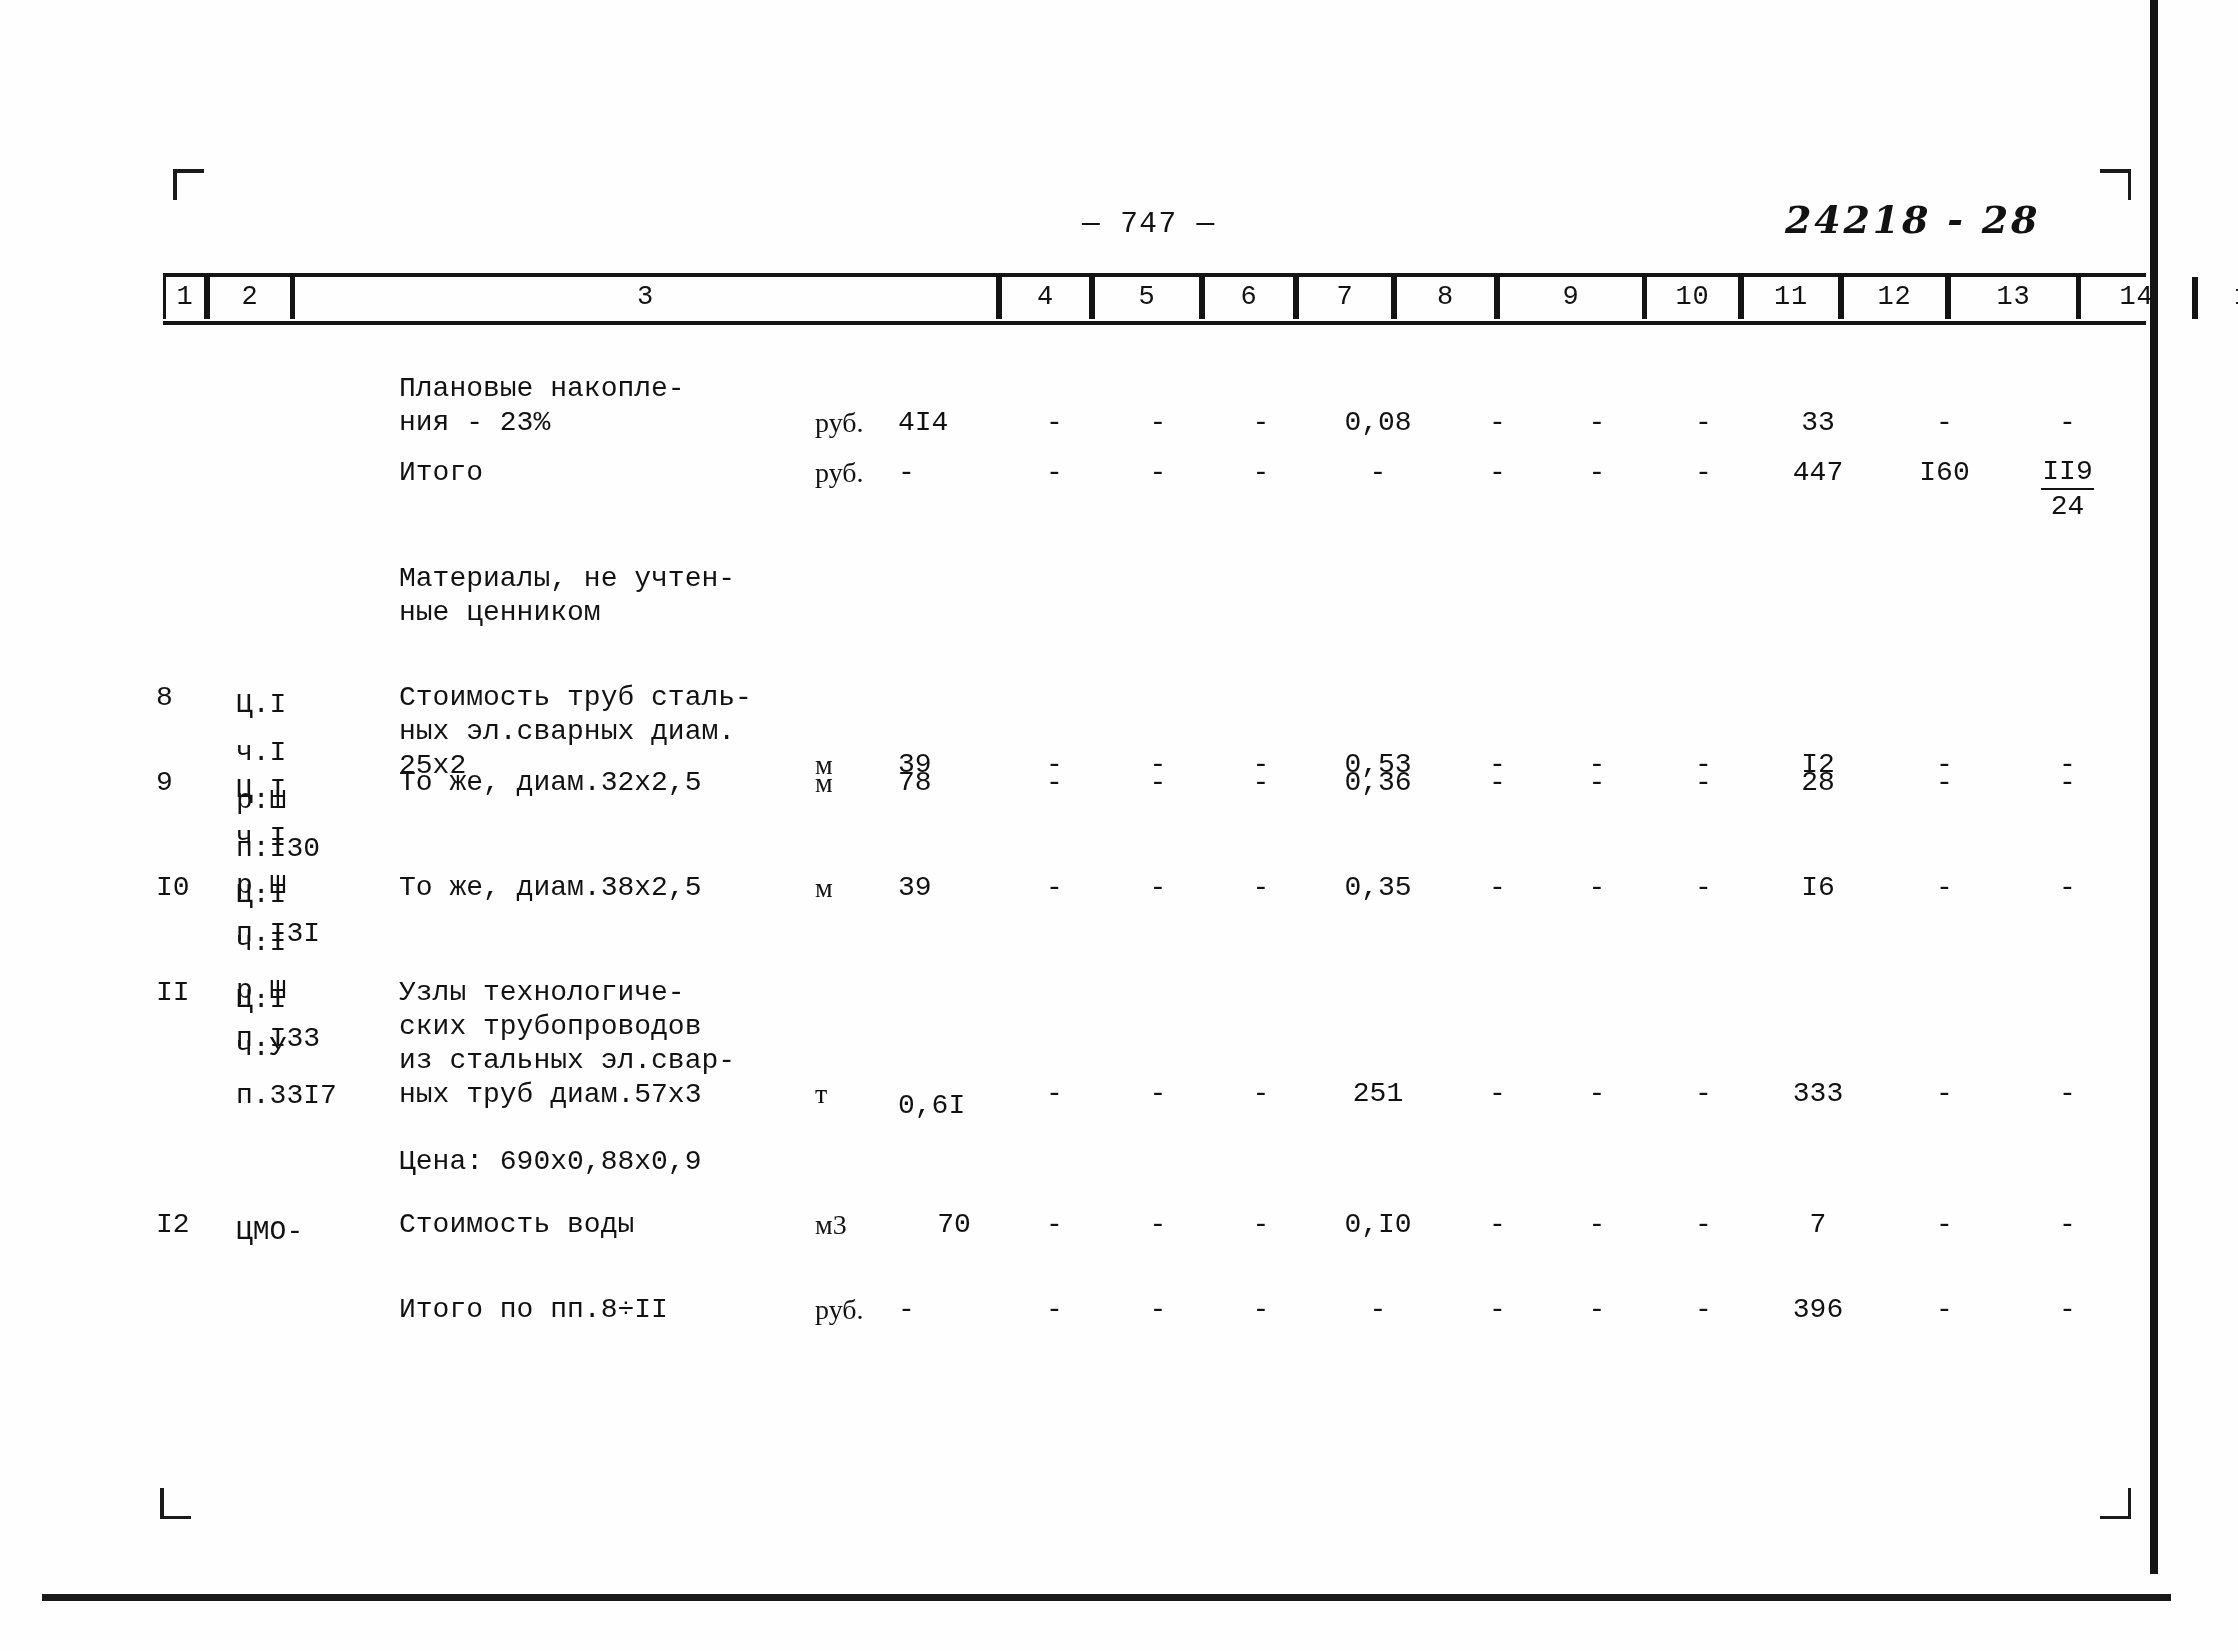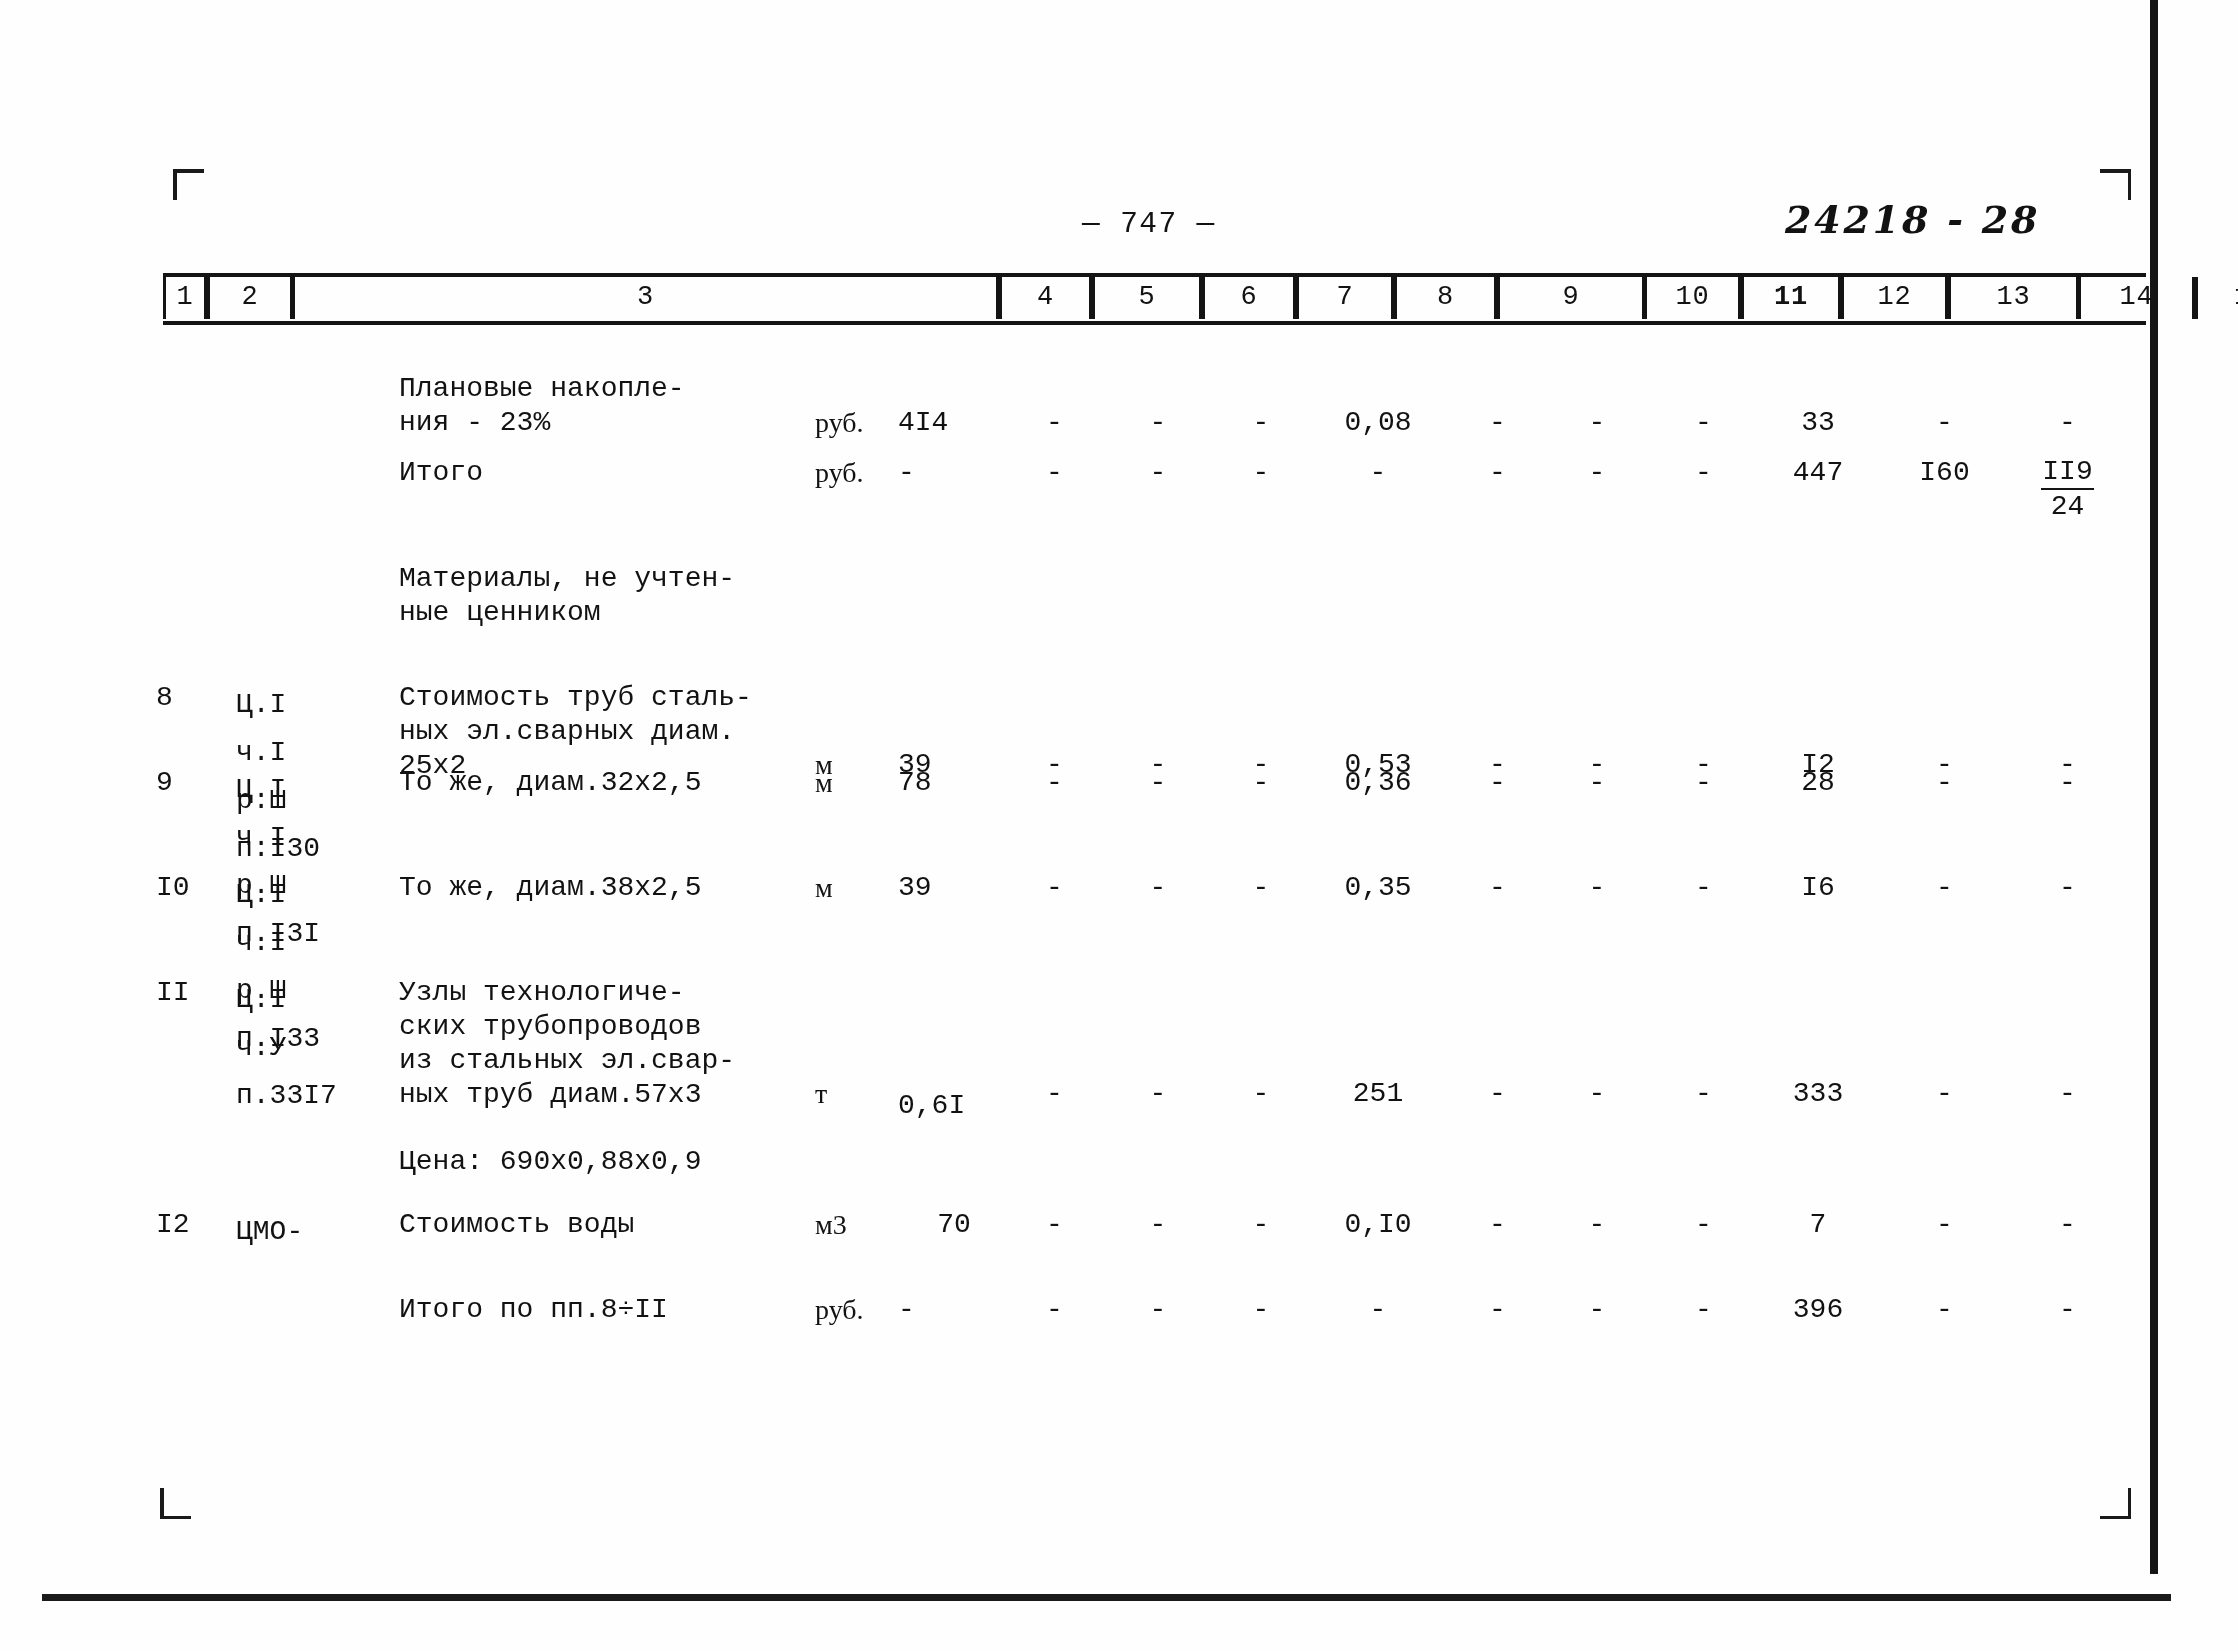--- a/index.html
+++ b/index.html
@@ -179,21 +179,21 @@
       <div class="col-head" style="left: 0px; width: 44px;">1</div>
       <div class="col-head" style="left: 44px; width: 86px;">2</div>
       <div class="col-head" style="left: 129px; width: 707px;">3</div>
       <div class="col-head" style="left: 836px; width: 93px;">4</div>
       <div class="col-head" style="left: 929px; width: 110px;">5</div>
       <div class="col-head" style="left: 1039px; width: 94px;">6</div>
       <div class="col-head" style="left: 1133px; width: 98px;">7</div>
       <div class="col-head" style="left: 1231px; width: 103px;">8</div>
       <div class="col-head" style="left: 1334px; width: 148px;">9</div>
       <div class="col-head" style="left: 1481px; width: 97px;">10</div>
-      <div class="col-head" style="left: 1578px; width: 100px; font-weight: bold;">11</div>
+      <div class="col-head" style="left: 1578px; width: 100px;">11</div>
       <div class="col-head" style="left: 1678px; width: 107px;">12</div>
       <div class="col-head" style="left: 1785px; width: 131px;">13</div>
       <div class="col-head" style="left: 1915px; width: 117px;">14</div>
       <div class="col-head" style="left: 2032px; width: 112px;">15</div>
     </div>
 
   <div id="table-body">
       <div class="trow" style="top: 42px;">
         <div class="c-desc">Плановые накопле-
 ния - 23%</div>

